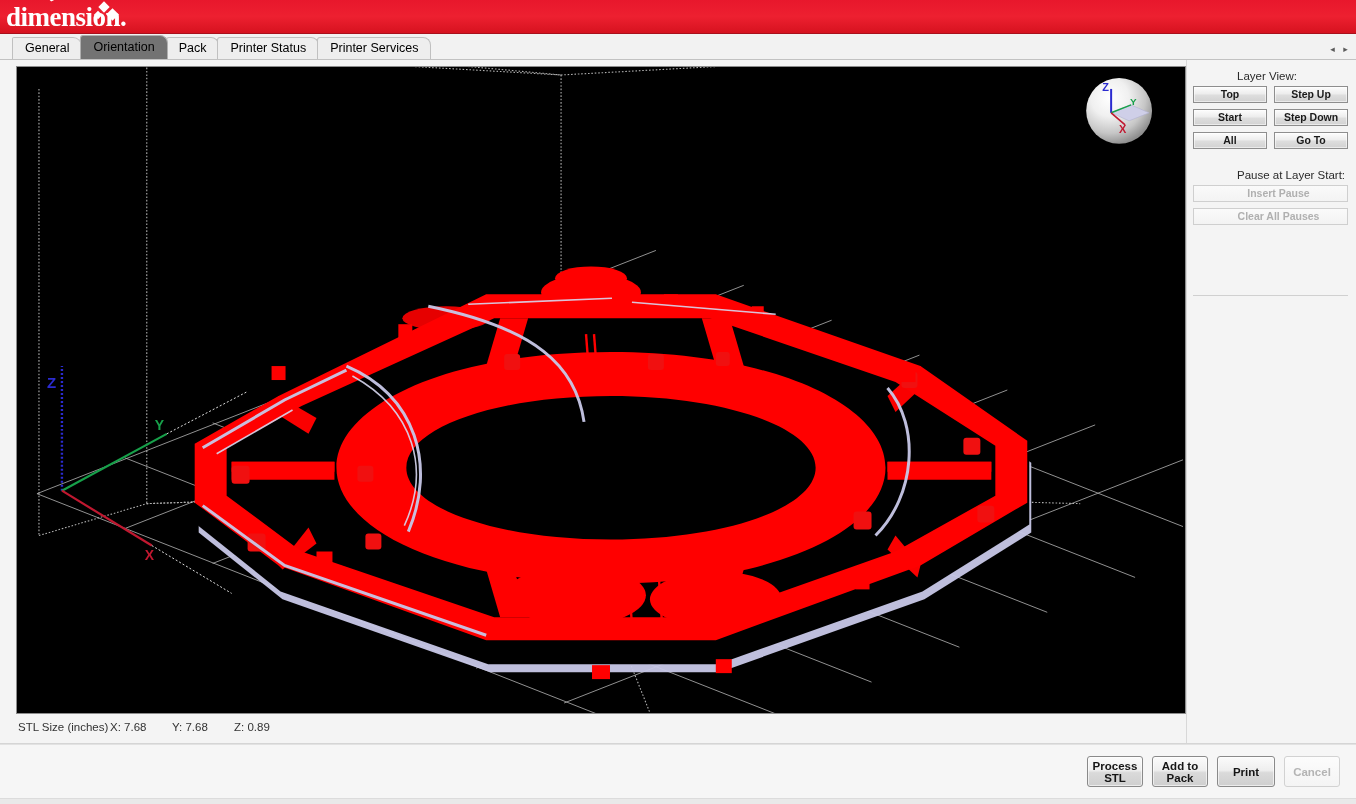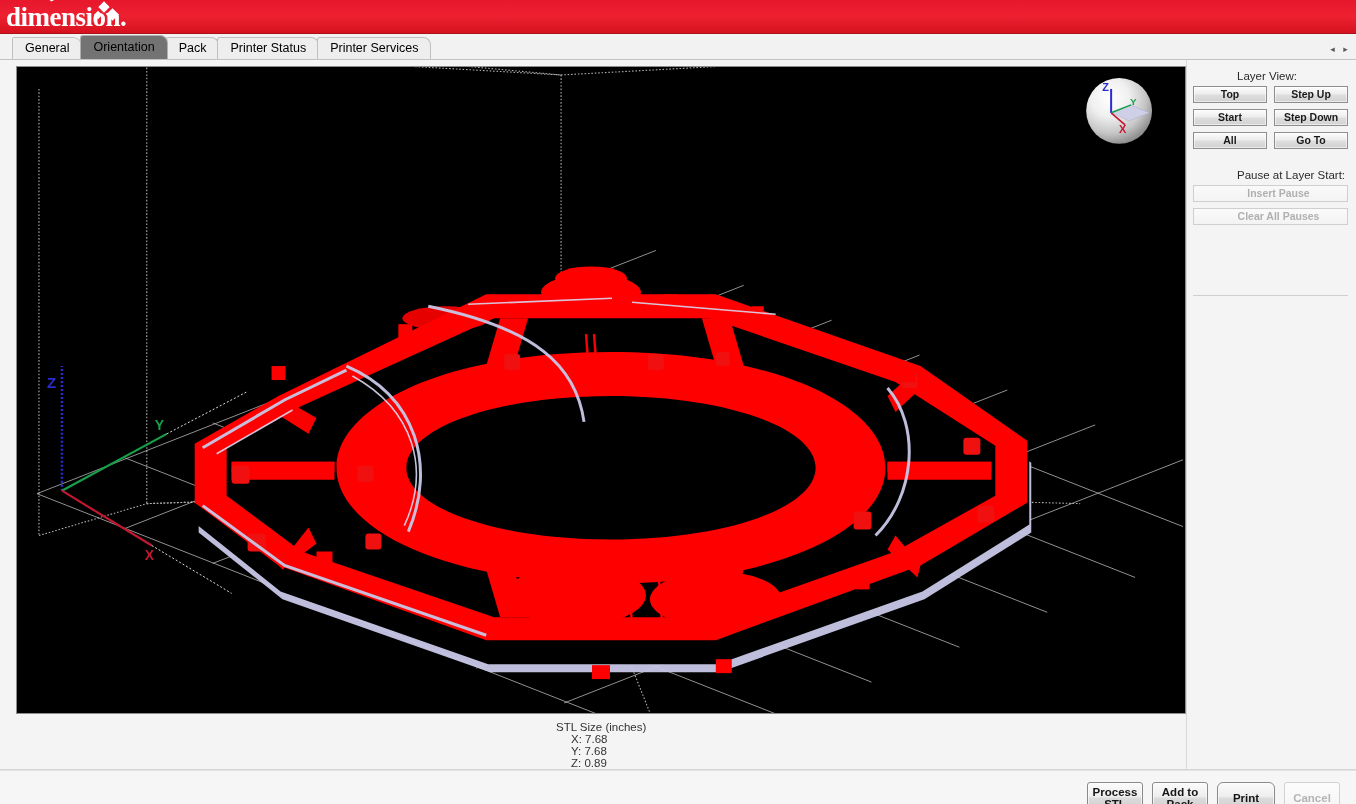--- a/index.html
+++ b/index.html
@@ -103,21 +103,20 @@
     background: #000000;
     border: 1px solid #8c8c8c;
     overflow: hidden;
   }
   .statusline {
     position: relative;
     margin-top: 7px; padding-left: 2px;
     font-size: 11.5px; color: #333;
     display: flex; gap: 0px; align-items: center;
     white-space: nowrap;
-    flex-direction: column;
   }
   .statusline .lbl { width: 92px; }
   .statusline .dim { width: 62px; }
 
   
   .scene { position: absolute; inset: 0; }
   svg.scene-svg { position: absolute; inset: 0; width: 100%; height: 100%; }
 
   
   .rightpanel {
@@ -179,21 +178,21 @@
     width: 56px; height: 31px;
     font-size: 11.5px; font-weight: 700; color: #151515;
     background: linear-gradient(180deg, #fbfbfb 0%, #eeeeee 46%, #dadada 54%, #cfcfcf 100%);
     border: 1px solid #8a8a8a;
     border-radius: 3px;
     display: flex; align-items: center; justify-content: center;
     text-align: center; line-height: 12px;
     cursor: default;
     box-shadow: inset 0 0 0 1px rgba(255,255,255,0.6);
   }
-  .fbtn.print { width: 58px; border-radius: 6px; }
+  .fbtn.print { width: 58px; }
   .fbtn.disabled {
     color: #b4b4b4;
     background: linear-gradient(180deg, #fcfcfc 0%, #f4f4f4 100%);
     border-color: #d2d2d2; box-shadow: none;
   }
   .bottom-strip { height: 6px; background: #e9e9e9; flex:none; border-top: 1px solid #dcdcdc;}
 </style>
 </head>
 <body>
 

